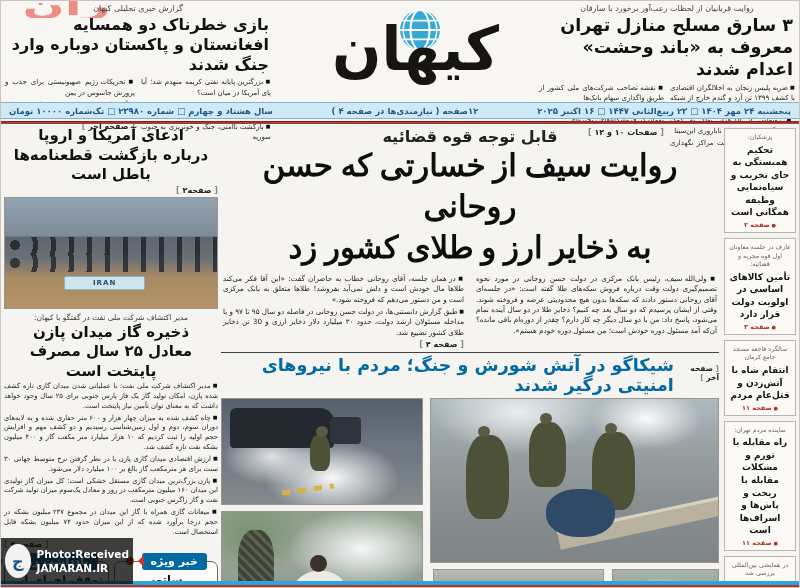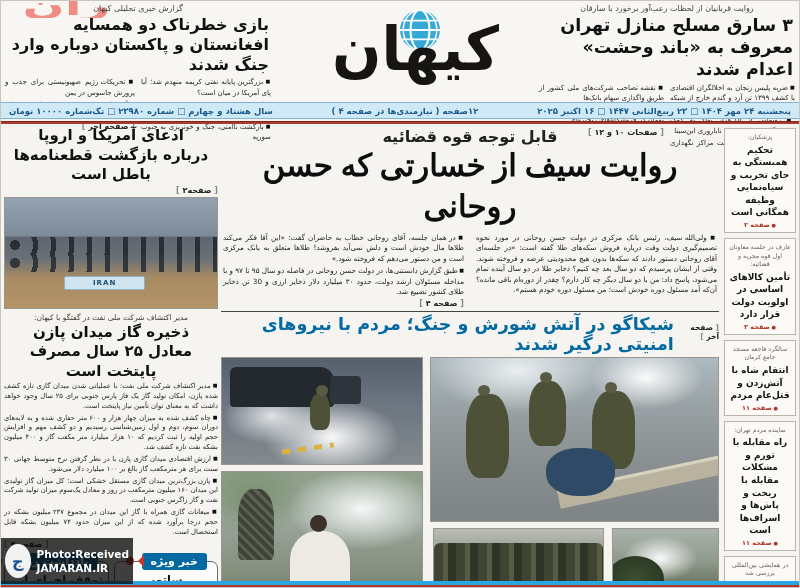--- a/index.html
+++ b/index.html
@@ -240,20 +240,21 @@
       <div class="t">پیشینه تاریخی و تعریف «کودک‌کُشی»</div>
 
     </div>
 
   </aside>
 
   <section class="lead">
     <div class="kick">قابل توجه قوه قضائیه</div>
     <h1>
       <span>روایت سیف از خسارتی که حسن روحانی</span><br>
+      <span>به ذخایر ارز و طلای کشور زد</span>
     </h1>
     <div class="lead-cols">
       <div class="lead-col">
         <p class="bl">ولی‌الله سیف، رئیس بانک مرکزی در دولت حسن روحانی در مورد نحوه تصمیم‌گیری دولت وقت درباره فروش سکه‌های طلا گفته است: «در جلسه‌ای آقای روحانی دستور دادند که سکه‌ها بدون هیچ محدودیتی عرضه و فروخته شوند. وقتی از ایشان پرسیدم که دو سال بعد چه کنیم؟ ذخایر طلا در دو سال آینده تمام می‌شود، پاسخ داد: من با دو سال دیگر چه کار دارم؟ چقدر از دوره‌ام باقی مانده؟ آن‌که آمد مسئول دوره خودش است؛ من مسئول دوره خودم هستم».</p>
       </div>
       <div class="lead-col">
         <p class="bl">در همان جلسه، آقای روحانی خطاب به حاضران گفت: «این آقا فکر می‌کند طلاها مال خودش است و دلش نمی‌آید بفروشد! طلاها متعلق به بانک مرکزی است و من دستور می‌دهم که فروخته شود.»</p>
         <p class="bl">طبق گزارش دانستنی‌ها، در دولت حسن روحانی در فاصله دو سال ۹۵ تا ۹۷ و با مداخله مسئولان ارشد دولت، حدود ۳۰ میلیارد دلار ذخایر ارزی و 30 تن ذخایر طلای کشور تضییع شد.</p>
         <div class="lead-tagrow">
             <span class="ptag">صفحه ۴</span>

